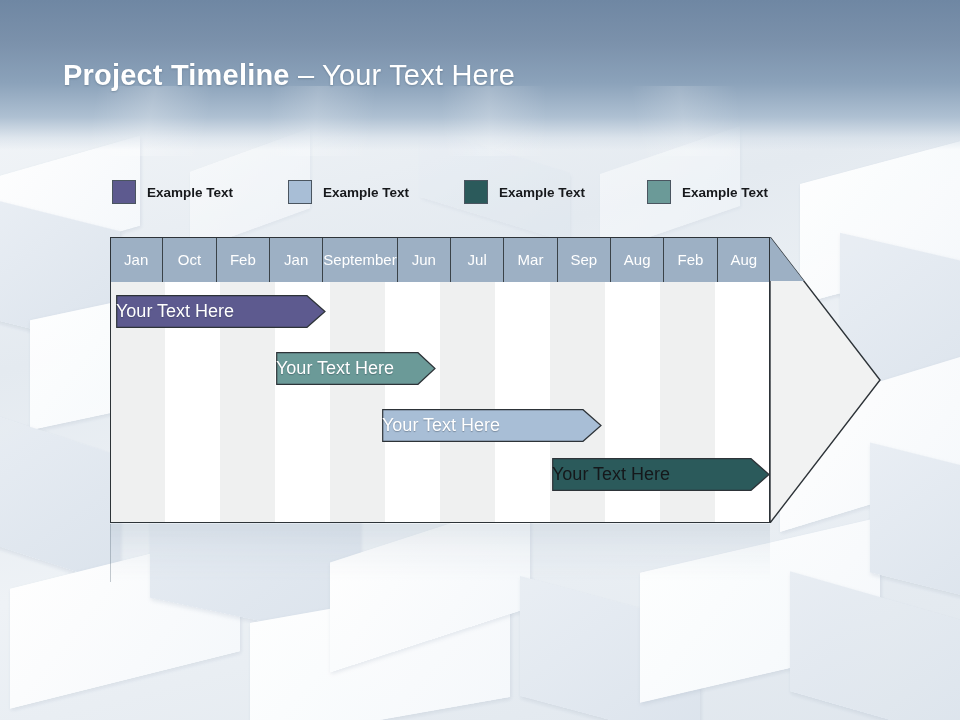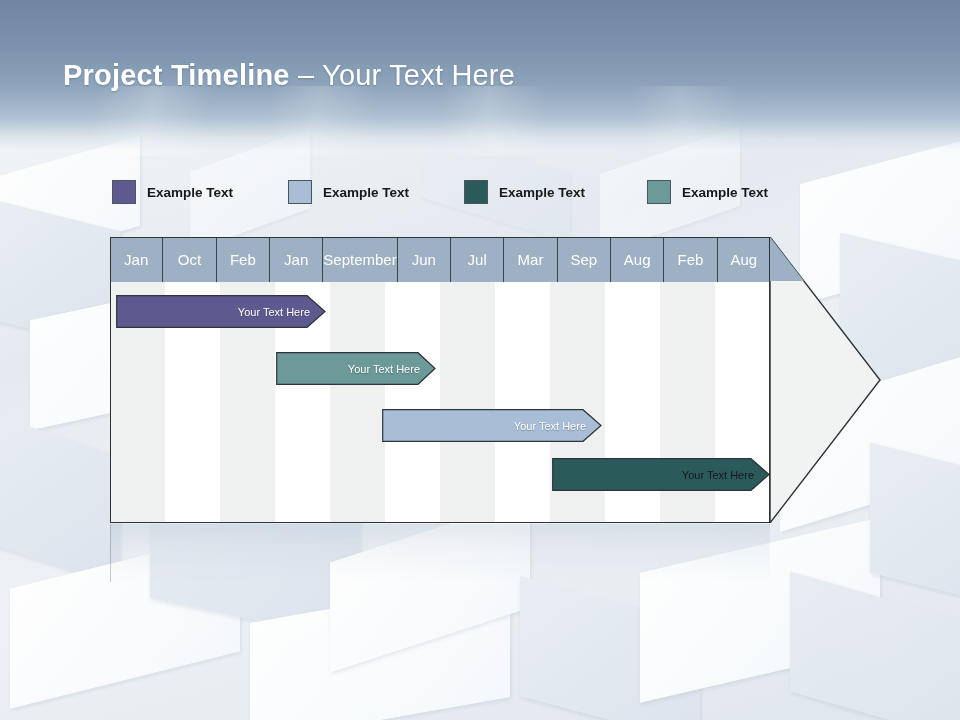--- a/index.html
+++ b/index.html
@@ -169,26 +169,25 @@
     box-sizing: border-box;
   }
   .bar-shape {
     position: absolute;
     inset: 0;
   }
   .bar-shape svg { display: block; width: 100%; height: 100%; }
   .bar-label {
     position: relative;
     width: 100%;
-    text-align: right;
+    text-align: left;
     padding-right: 16px;
     box-sizing: border-box;
-    font-size: 11px;
+    font-size: 18px;
     white-space: nowrap;
-    margin-left: 25px;
   }
   .bar-label.light {
     color: #ffffff;
     text-shadow: 0 1px 1px rgba(30,40,55,0.35);
   }
   .bar-label.dark {
     color: #15181b;
   }
 
   

